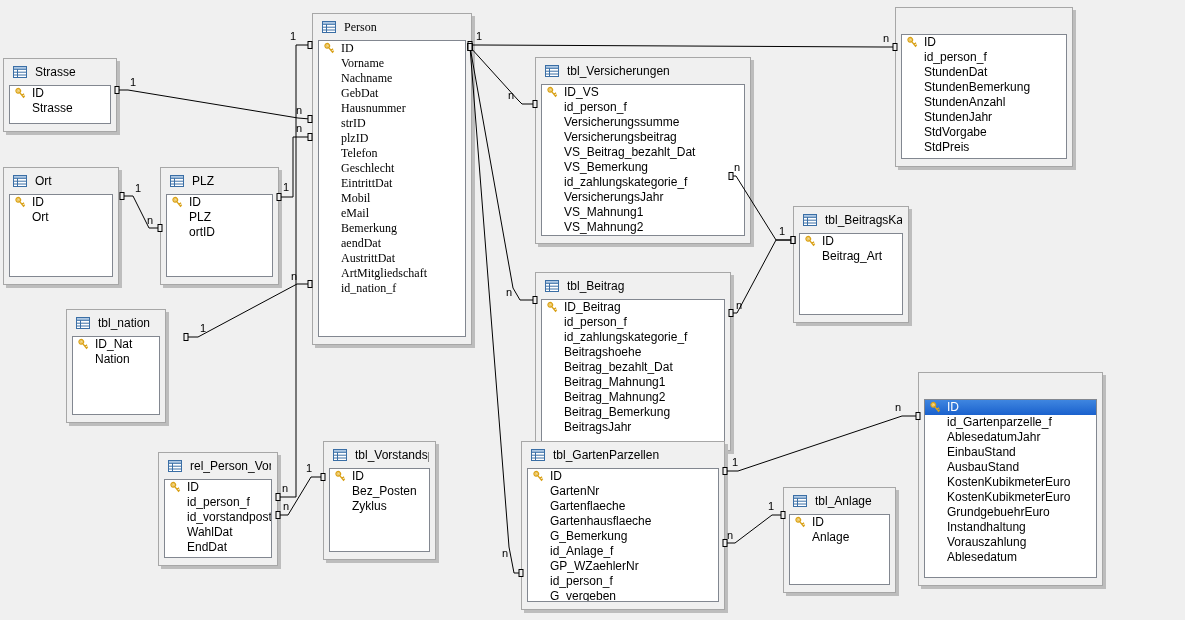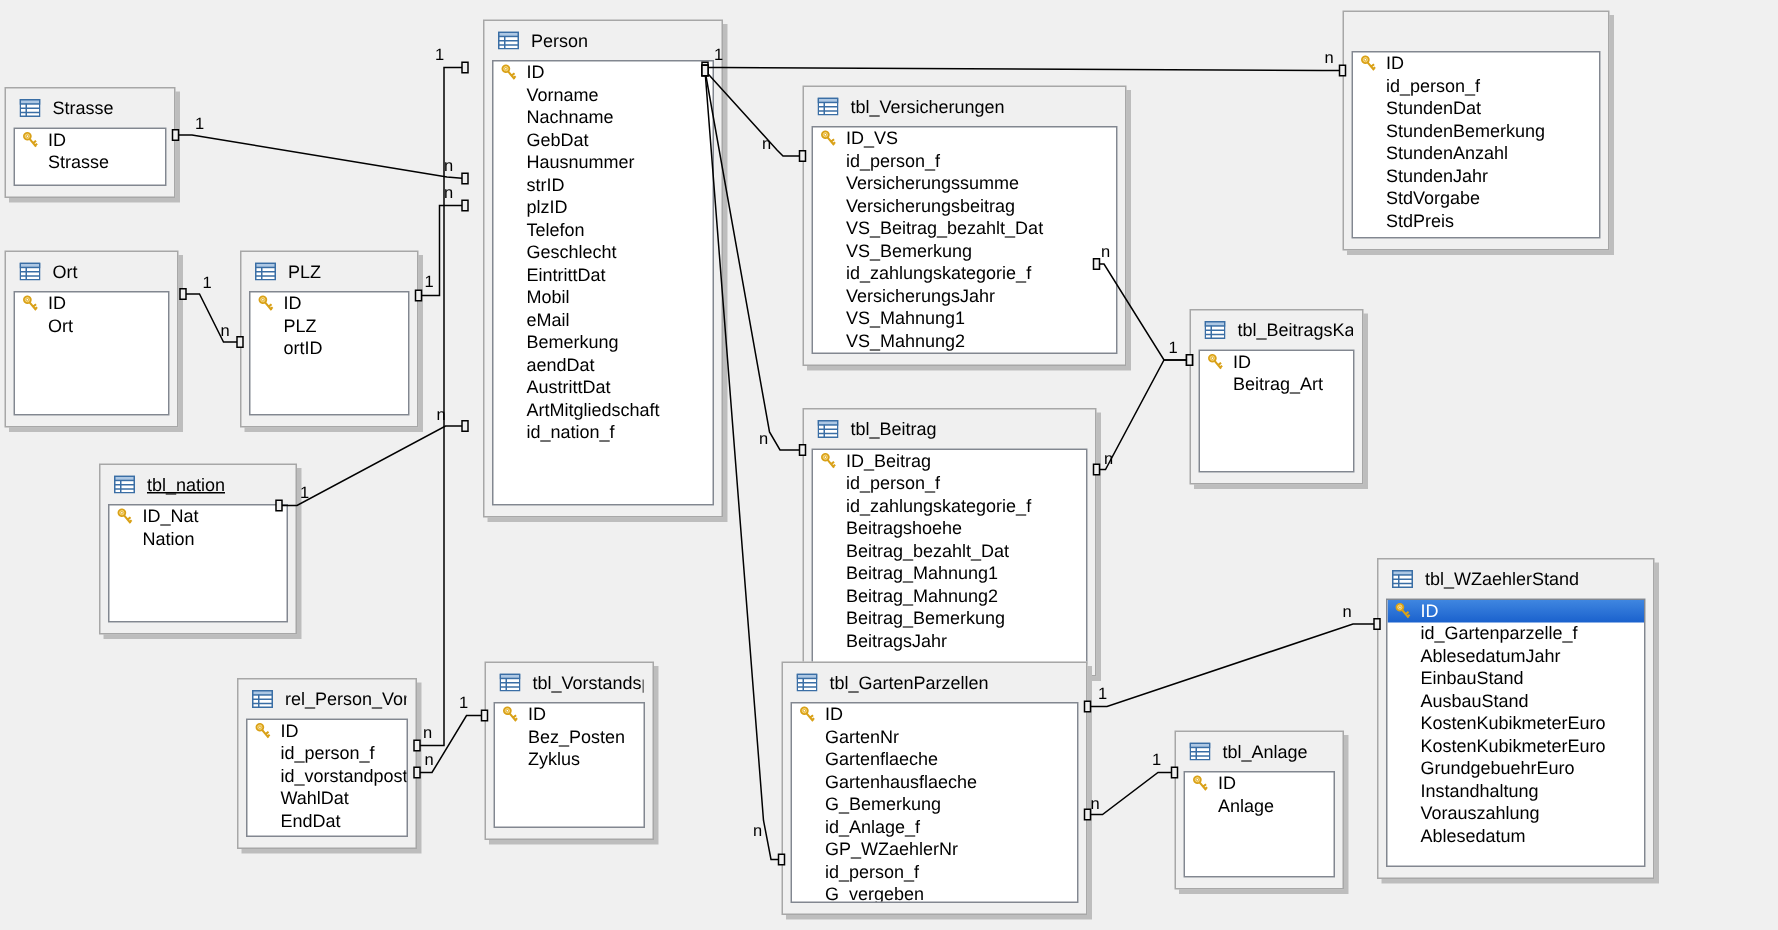--- a/index.html
+++ b/index.html
@@ -98,21 +98,21 @@
                 <circle cx="6.5" cy="3" r="2.3" fill="#f7d678" stroke="#d9a118" stroke-width="1.2"></circle>
                 <circle cx="6.5" cy="3" r="0.8" fill="#fff" stroke="#d9a118" stroke-width="0.5"></circle>
                 <path d="M6.5 5.3 L6.5 12 M6.5 9 L9 9 M6.5 11 L8.3 11" fill="none" stroke="#d9a118" stroke-width="1.4"></path>
               </g>
             </svg>
           </span><span class="ftext">ID</span></div>
         <div class="trow"><span class="ftext">PLZ</span></div>
         <div class="trow"><span class="ftext">ortID</span></div>
       </div>
     </div>
-    <div class="twin" style="left: 322px; top: 13px; width: 160px; height: 332px;">
+    <div class="twin" style="left: 312px; top: 13px; width: 160px; height: 332px; font-family: Liberation Serif, serif;">
       <div class="ttitle">
         <span class="ticon">
           <svg width="14" height="12" viewBox="0 0 14 12">
             <rect x="0.5" y="0.5" width="13" height="11" fill="#fff" stroke="#3a6ea5"></rect>
             <rect x="0.5" y="0.5" width="13" height="2.8" fill="#aec8e4" stroke="#3a6ea5"></rect>
             <line x1="0.5" y1="6.2" x2="13.5" y2="6.2" stroke="#3a6ea5"></line>
             <line x1="0.5" y1="9" x2="13.5" y2="9" stroke="#3a6ea5"></line>
             <line x1="4.5" y1="3.2" x2="4.5" y2="11.5" stroke="#3a6ea5"></line>
           </svg>
         </span>
@@ -139,21 +139,21 @@
         <div class="trow"><span class="ftext">EintrittDat</span></div>
         <div class="trow"><span class="ftext">Mobil</span></div>
         <div class="trow"><span class="ftext">eMail</span></div>
         <div class="trow"><span class="ftext">Bemerkung</span></div>
         <div class="trow"><span class="ftext">aendDat</span></div>
         <div class="trow"><span class="ftext">AustrittDat</span></div>
         <div class="trow"><span class="ftext">ArtMitgliedschaft</span></div>
         <div class="trow"><span class="ftext">id_nation_f</span></div>
       </div>
     </div>
-    <div class="twin" style="left: 66px; top: 309px; width: 132px; height: 114px; text-decoration: underline;">
+    <div class="twin" style="left: 66px; top: 309px; width: 100px; height: 114px;">
       <div class="ttitle">
         <span class="ticon">
           <svg width="14" height="12" viewBox="0 0 14 12">
             <rect x="0.5" y="0.5" width="13" height="11" fill="#fff" stroke="#3a6ea5"></rect>
             <rect x="0.5" y="0.5" width="13" height="2.8" fill="#aec8e4" stroke="#3a6ea5"></rect>
             <line x1="0.5" y1="6.2" x2="13.5" y2="6.2" stroke="#3a6ea5"></line>
             <line x1="0.5" y1="9" x2="13.5" y2="9" stroke="#3a6ea5"></line>
             <line x1="4.5" y1="3.2" x2="4.5" y2="11.5" stroke="#3a6ea5"></line>
           </svg>
         </span>
@@ -394,32 +394,20 @@
         <div class="trow"><span class="ftext">id_person_f</span></div>
         <div class="trow"><span class="ftext">StundenDat</span></div>
         <div class="trow"><span class="ftext">StundenBemerkung</span></div>
         <div class="trow"><span class="ftext">StundenAnzahl</span></div>
         <div class="trow"><span class="ftext">StundenJahr</span></div>
         <div class="trow"><span class="ftext">StdVorgabe</span></div>
         <div class="trow"><span class="ftext">StdPreis</span></div>
       </div>
     </div>
     <div class="twin" style="left: 918px; top: 372px; width: 185px; height: 214px;">
-      <div class="ttitle">
-        <span class="ticon">
-          <svg width="14" height="12" viewBox="0 0 14 12">
-            <rect x="0.5" y="0.5" width="13" height="11" fill="#fff" stroke="#3a6ea5"></rect>
-            <rect x="0.5" y="0.5" width="13" height="2.8" fill="#aec8e4" stroke="#3a6ea5"></rect>
-            <line x1="0.5" y1="6.2" x2="13.5" y2="6.2" stroke="#3a6ea5"></line>
-            <line x1="0.5" y1="9" x2="13.5" y2="9" stroke="#3a6ea5"></line>
-            <line x1="4.5" y1="3.2" x2="4.5" y2="11.5" stroke="#3a6ea5"></line>
-          </svg>
-        </span>
-        <span class="ttext">tbl_WZaehlerStand</span>
-      </div>
       <div class="tlist">
         <div class="trow sel"><span class="kicon">
             <svg width="13" height="13" viewBox="0 0 13 13">
               <g transform="rotate(-40 6.5 6.5)">
                 <circle cx="6.5" cy="3" r="2.3" fill="#f7d678" stroke="#d9a118" stroke-width="1.2"></circle>
                 <circle cx="6.5" cy="3" r="0.8" fill="#fff" stroke="#d9a118" stroke-width="0.5"></circle>
                 <path d="M6.5 5.3 L6.5 12 M6.5 9 L9 9 M6.5 11 L8.3 11" fill="none" stroke="#d9a118" stroke-width="1.4"></path>
               </g>
             </svg>
           </span><span class="ftext">ID</span></div>

